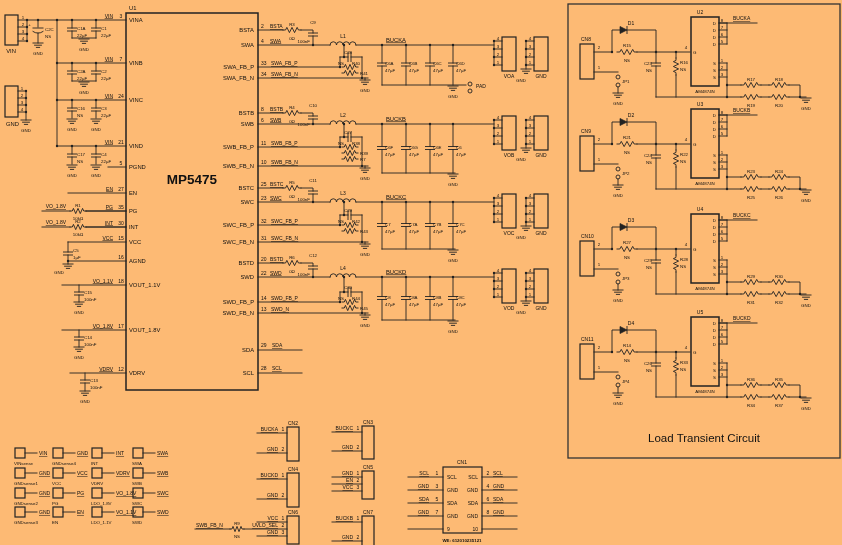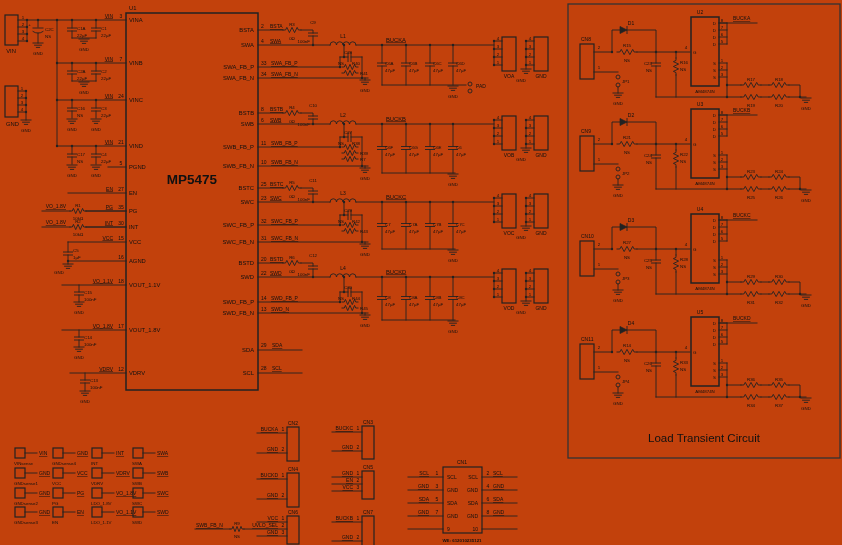--- a/index.html
+++ b/index.html
@@ -1,16 +1,16 @@
 <!DOCTYPE html>
 <html><head>
 <meta charset="utf-8">
 <style>
   html,body{margin:0;padding:0;background:#fff}
-  #stage{width:842px;height:545px;position:relative;background:#c2410c}
+  #stage{width:842px;height:545px;position:relative;background:#fdba74}
   svg{display:block}
   .w{fill:none;stroke:#222;stroke-width:0.9;stroke-linecap:square}
   .df{fill:#222;stroke:#222;stroke-width:0.7}
   .dt{fill:#222}
   .jpc{fill:none;stroke:#222;stroke-width:0.9}
   .comp{fill:none;stroke:#222;stroke-width:1.5}
   .conn{fill:none;stroke:#222;stroke-width:1.2}
   .loadbox{fill:none;stroke:#333;stroke-width:1.3}
   text{font-family:"Liberation Sans","DejaVu Sans",sans-serif;fill:#111}
   .t{font-size:5.8px}

